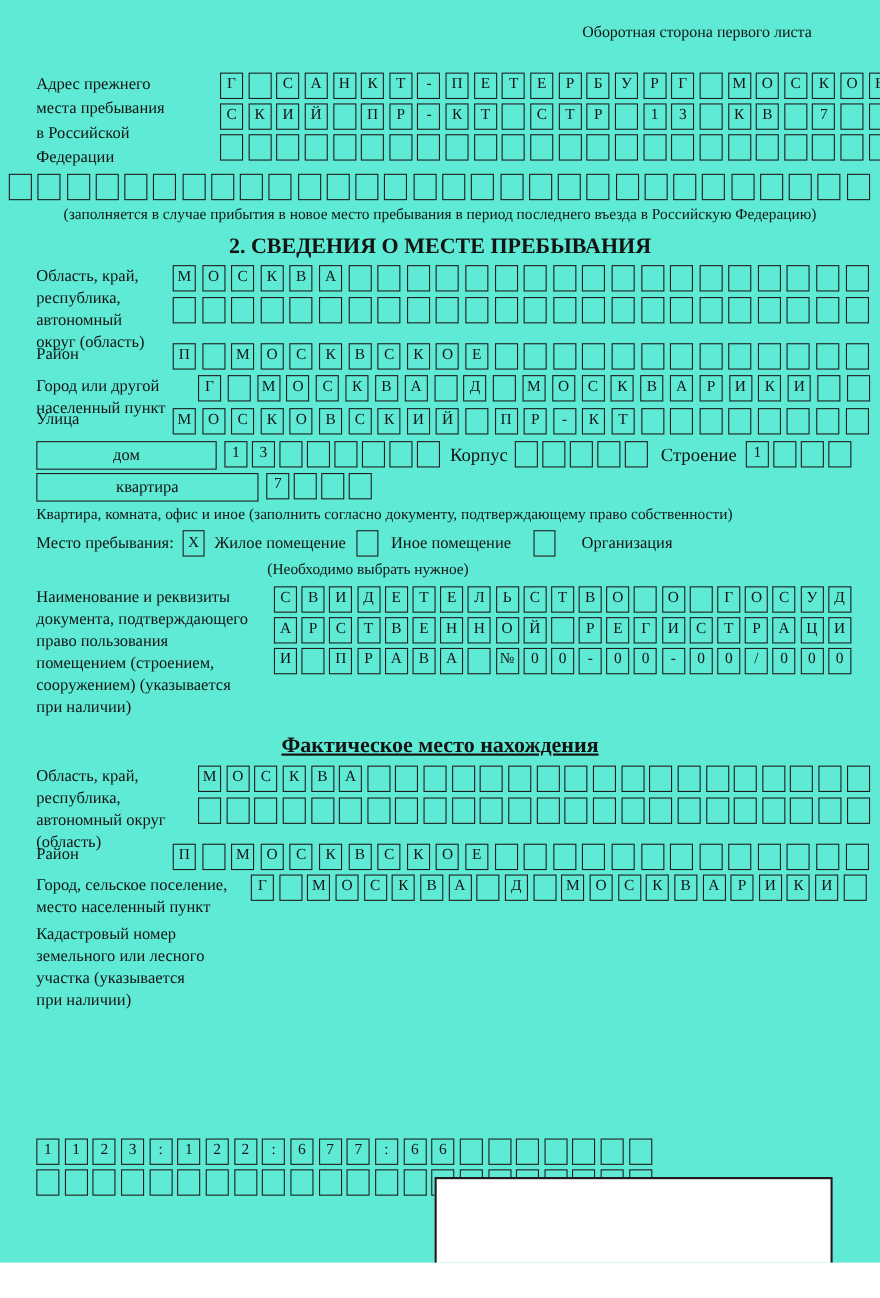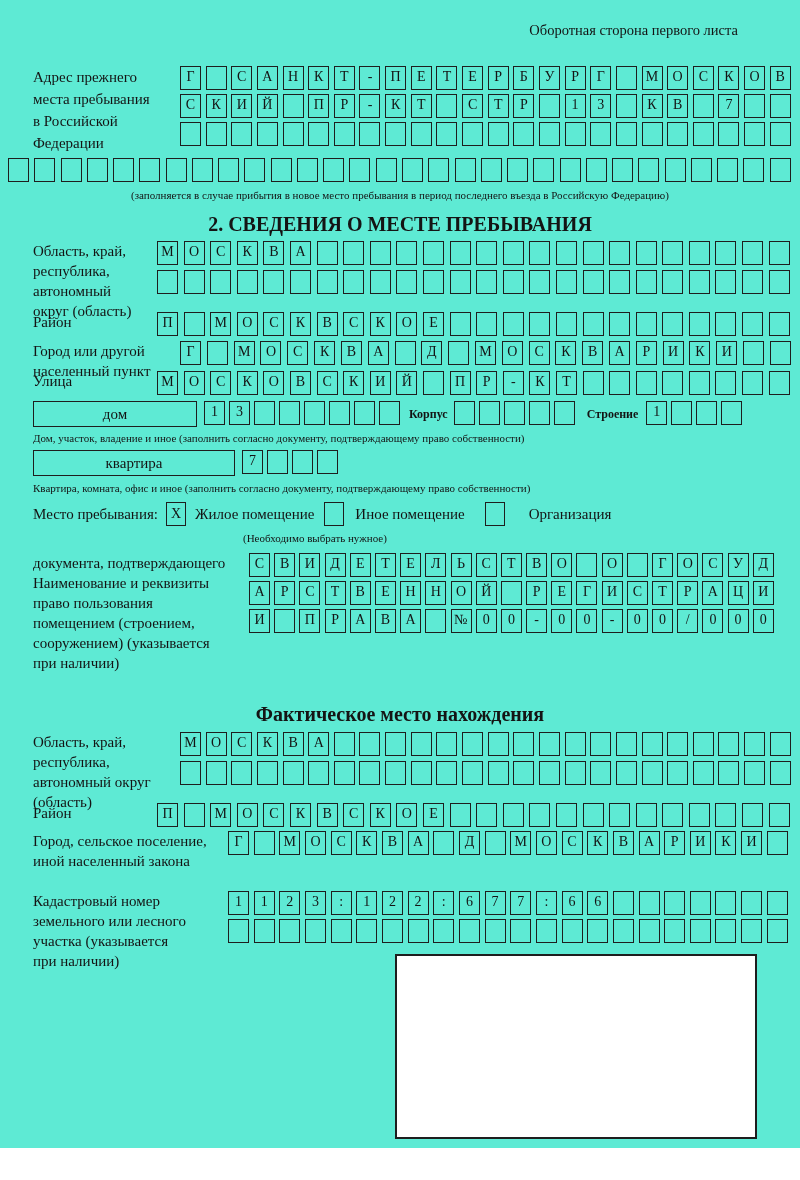--- a/index.html
+++ b/index.html
@@ -25,43 +25,43 @@
     box-sizing:border-box;flex:0 0 21px;width:21px;height:24px;
     border:1.6px solid #1e1e1e;font-size:14px;line-height:20px;text-align:center;
   }
   .gaprow{display:flex;gap:4px;justify-content:flex-start;}
   .gaprow .cell{flex:0 0 21px;}
   .w610{width:611px;}
   .w633{width:633px;}
   .w560{width:560px;}
   .w525{width:525px;}
   .fullrow{width:783px;margin-left:8px;margin-top:4px;}
-  .caption{font-size:11px;line-height:17px;}
+  .caption{font-size:14px;line-height:17px;}
   .center{text-align:center;}
   .sectitle{font-size:20px;font-weight:bold;text-align:center;margin:9px 0 4px 0;}
   .boxlabel{
     box-sizing:border-box;border:1.6px solid #1e1e1e;height:26px;
     display:flex;align-items:center;justify-content:center;font-size:15px;
   }
   .domw{width:164px;flex:0 0 164px;}
   .kvw{width:202px;flex:0 0 202px;text-align:right;}
-  .inllbl{font-size:12px;line-height:26px;white-space:nowrap;font-weight:bold;}
+  .inllbl{font-size:17px;line-height:26px;white-space:nowrap;}
   .chk{
     box-sizing:border-box;width:20px;height:24px;border:1.6px solid #1e1e1e;
     text-align:center;font-size:14px;line-height:21px;flex:0 0 20px;
   }
   .stayrow{display:flex;align-items:flex-end;margin-top:5px;}
   .stayrow .lbl{line-height:24px;}
   .stamp{
     box-sizing:border-box;margin-left:395px;margin-top:-17px;
     width:362px;height:185px;border:2px solid #1e1e1e;background:#fff;position:relative;z-index:2;
   }
   .stampcap{margin-left:378px;width:400px;margin-top:6px;font-size:14.5px;line-height:22px;text-align:center;}
   .mt3{margin-top:3px;}.mt4{margin-top:4px;}.mt5{margin-top:5px;}.mt6{margin-top:6px;}
-  .mt10{margin-top:20px;}.mt27{margin-top:27px;}
+  .mt10{margin-top:5px;flex-direction:column;}.mt27{margin-top:27px;gap:20px;}
   .mtn9{margin-top:-9px;}.mtn10{margin-top:-10px;}
   .capindent{margin-left:243px;}
 </style>
 </head>
 <body>
 
 <div class="page">
 
   <div class="note">Оборотная сторона первого листа</div>
 
@@ -365,21 +365,20 @@
         <span class="cell"></span>
       </div>
     <div class="inllbl" style="margin-left:12px;">Строение</div>
     <div class="gaprow" style="margin-left:8px;">
         <span class="cell">1</span>
         <span class="cell"></span>
         <span class="cell"></span>
         <span class="cell"></span>
       </div>
   </section>
-  <div class="caption ml33 mt3">Дом, участок, владение и иное (заполнить согласно документу, подтверждающему право собственности)</div>
 
   <section class="flexrow ml33 mt3">
     <div class="boxlabel kvw">квартира</div>
     <div class="gaprow" style="margin-left:7px;">
         <span class="cell">7</span>
         <span class="cell"></span>
         <span class="cell"></span>
         <span class="cell"></span>
       </div>
   </section>
@@ -391,22 +390,22 @@
     <div class="lbl" style="margin-left:9px;">Жилое помещение</div>
     <div class="chk" style="margin-left:10px;"></div>
     <div class="lbl" style="margin-left:11px;">Иное помещение</div>
     <div class="chk" style="margin-left:20px;"></div>
     <div class="lbl" style="margin-left:24px;">Организация</div>
   </section>
   <div class="caption capindent mt4">(Необходимо выбрать нужное)</div>
 
   <section class="flexrow ml33 mt6">
     <div class="lbl lw216">
+        <div>Наименование и реквизиты</div>
         <div>документа, подтверждающего</div>
-        <div>Наименование и реквизиты</div>
         <div>право пользования</div>
         <div>помещением (строением,</div>
         <div>сооружением) (указывается</div>
         <div>при наличии)</div>
       </div>
     <div class="rowstack g4">
       <div class="cellrow w525">
           <span class="cell">С</span>
           <span class="cell">В</span>
           <span class="cell">И</span>
@@ -471,21 +470,21 @@
           <span class="cell">0</span>
           <span class="cell">0</span>
           <span class="cell">/</span>
           <span class="cell">0</span>
           <span class="cell">0</span>
           <span class="cell">0</span>
         </div>
     </div>
   </section>
 
-  <h2 class="sectitle" style="margin-top:30px;">Фактическое место нахождения</h2>
+  <h2 class="sectitle" style="margin-top:14px;text-decoration:underline;">Фактическое место нахождения</h2>
 
   <section class="flexrow ml33 mt6">
     <div class="lbl lw147">
         <div>Область, край,</div>
         <div>республика,</div>
         <div>автономный округ</div>
         <div>(область)</div>
       </div>
     <div class="rowstack g5">
       <div class="cellrow w610">
@@ -569,21 +568,21 @@
         <span class="cell"></span>
         <span class="cell"></span>
         <span class="cell"></span>
         <span class="cell"></span>
       </div>
   </section>
 
   <section class="flexrow ml33 mt4">
     <div class="lbl lw195">
         <div>Город, сельское поселение,</div>
-        <div>иной населенный закона</div>
+        <div>место населенный пункт</div>
       </div>
     <div class="cellrow w560">
         <span class="cell">Г</span>
         <span class="cell"></span>
         <span class="cell">М</span>
         <span class="cell">О</span>
         <span class="cell">С</span>
         <span class="cell">К</span>
         <span class="cell">В</span>
         <span class="cell">А</span>

